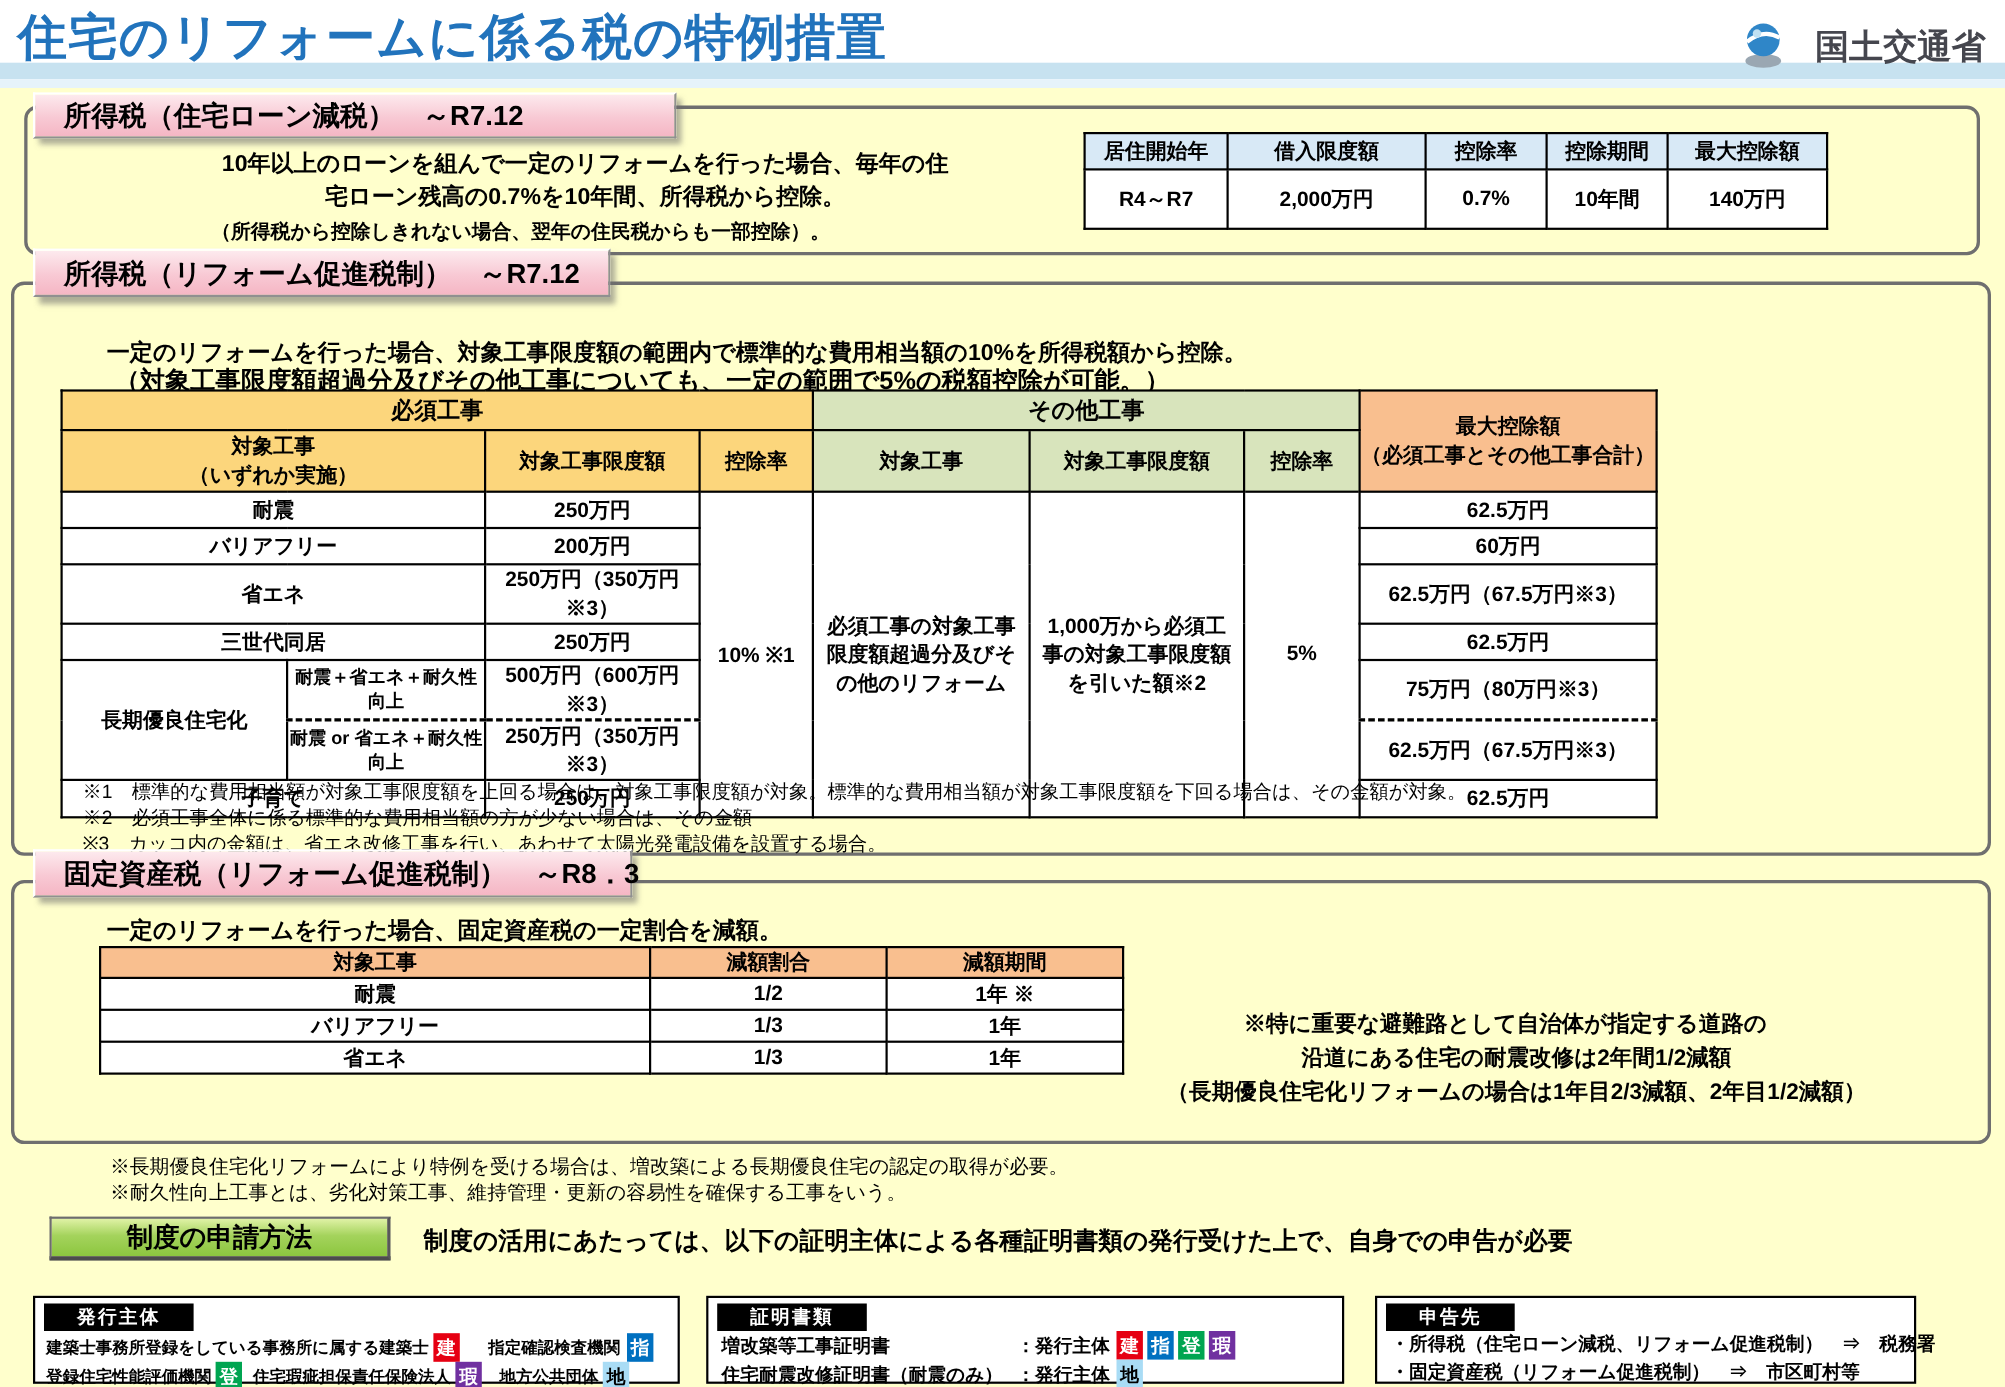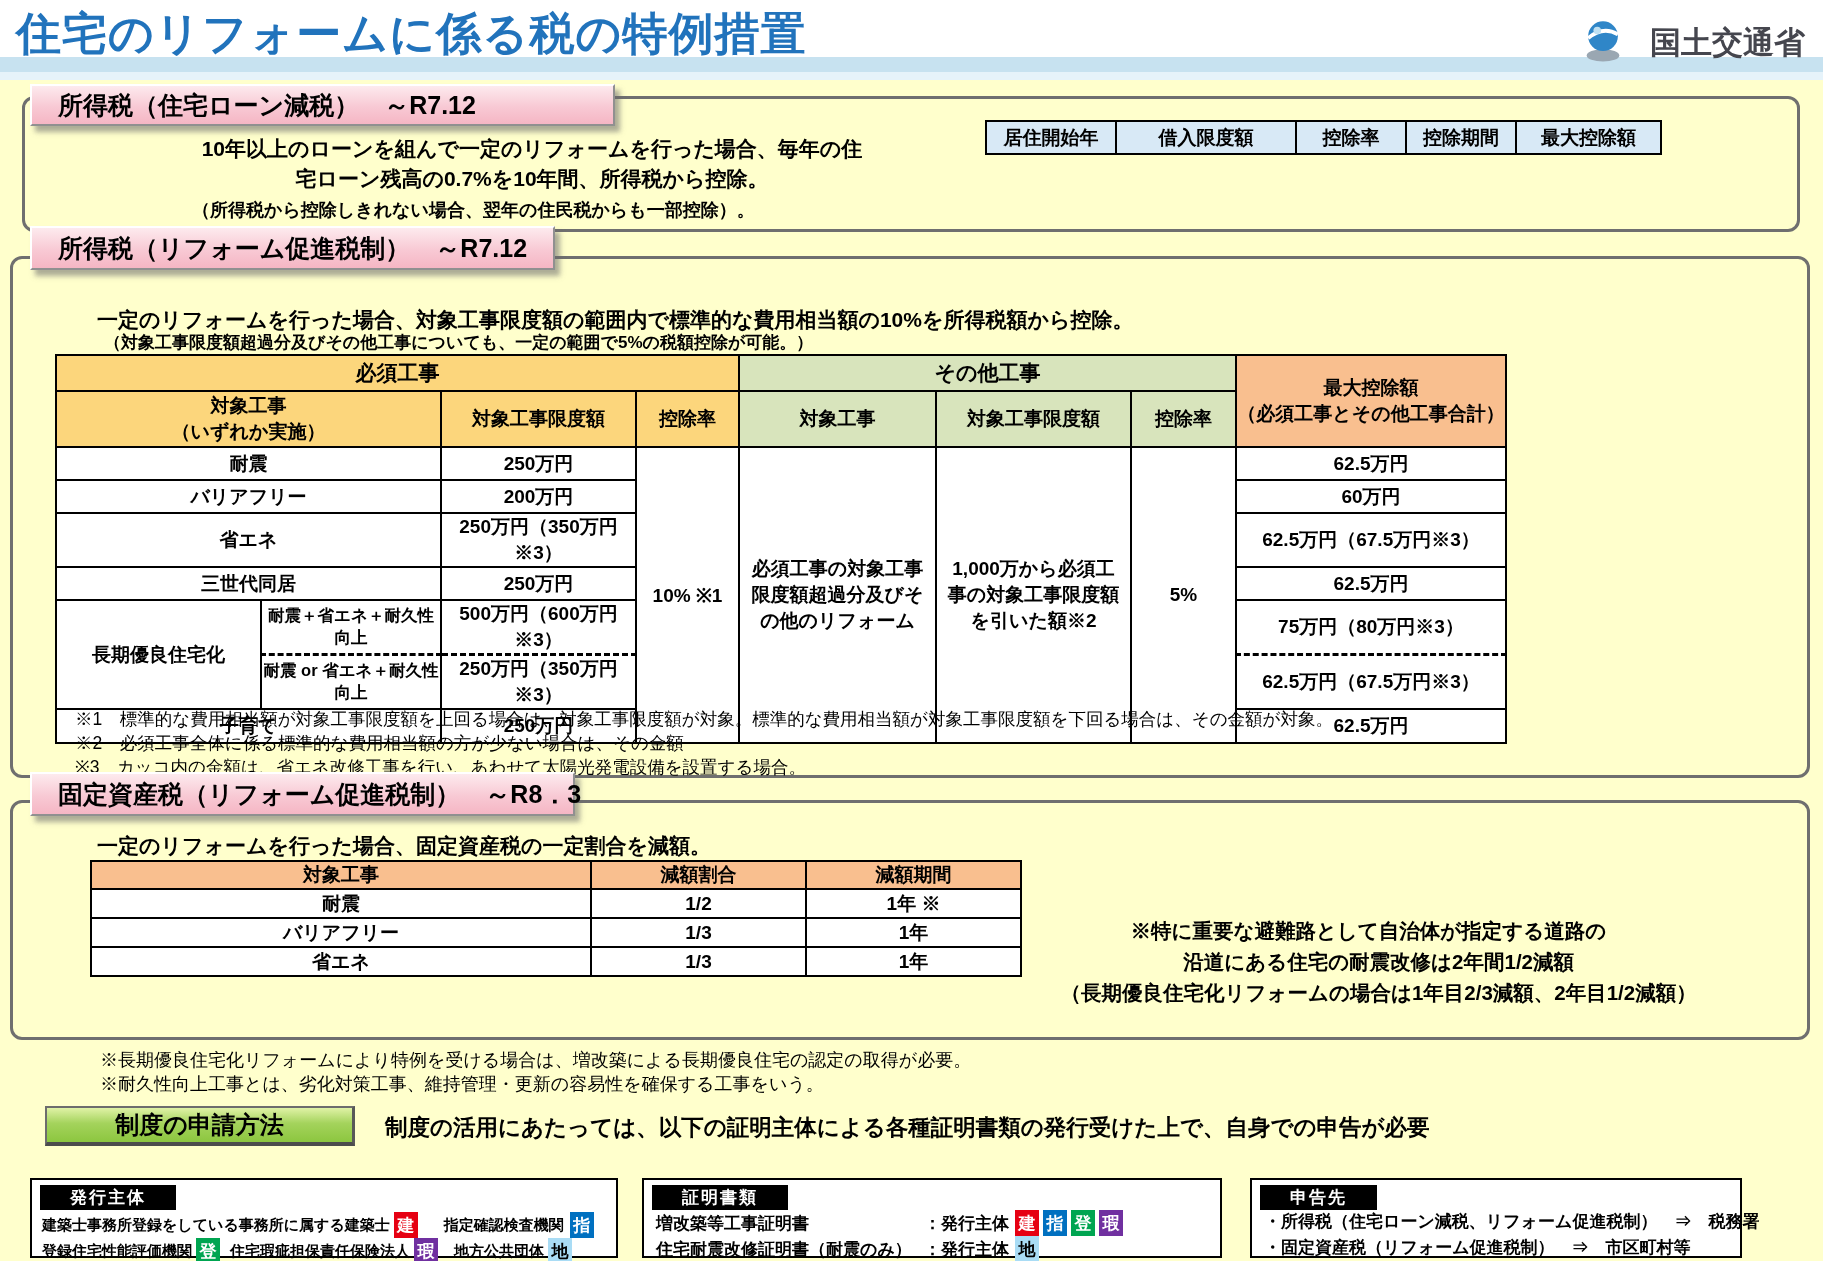--- a/index.html
+++ b/index.html
@@ -106,27 +106,34 @@
       <col style="width:145px">
     </colgroup>
   <tbody>
       <tr style="height:33px;">
     <td class="blu">居住開始年</td>
     <td class="blu">借入限度額</td>
     <td class="blu">控除率</td>
     <td class="blu">控除期間</td>
     <td class="blu">最大控除額</td>
   </tr>
+  <tr style="height:54px;">
+    <td>R4～R7</td>
+    <td>2,000万円</td>
+    <td>0.7%</td>
+    <td>10年間</td>
+    <td>140万円</td>
+  </tr>
 </tbody>
   </table>
 
 <div class="sec-box" style="left:10px; top:256px; width:1800px; height:522px;"></div>
 <div class="pink-hdr" style="left:30px; top:226px; width:525px; height:44px;">所得税（リフォーム促進税制）　～R7.12</div>
 <div class="desc" style="left:97px; top:306px; font-size:21px;">一定のリフォームを行った場合、対象工事限度額の範囲内で標準的な費用相当額の10%を所得税額から控除。</div>
-<div class="desc" style="left:104px; top:331px; font-size:17px;">（対象工事限度額超過分及びその他工事についても、一定の範囲で5%の税額控除が可能。）</div>
+<div class="desc" style="left:104px; top:331px; font-size:23px;">（対象工事限度額超過分及びその他工事についても、一定の範囲で5%の税額控除が可能。）</div>
 
 <table class="t2" style="left:55px; top:354px;">
   <colgroup>
     <col style="width:205px">
       <col style="width:180px">
       <col style="width:195px">
       <col style="width:103px">
     <col style="width:197px">
       <col style="width:195px">
       <col style="width:105px">

